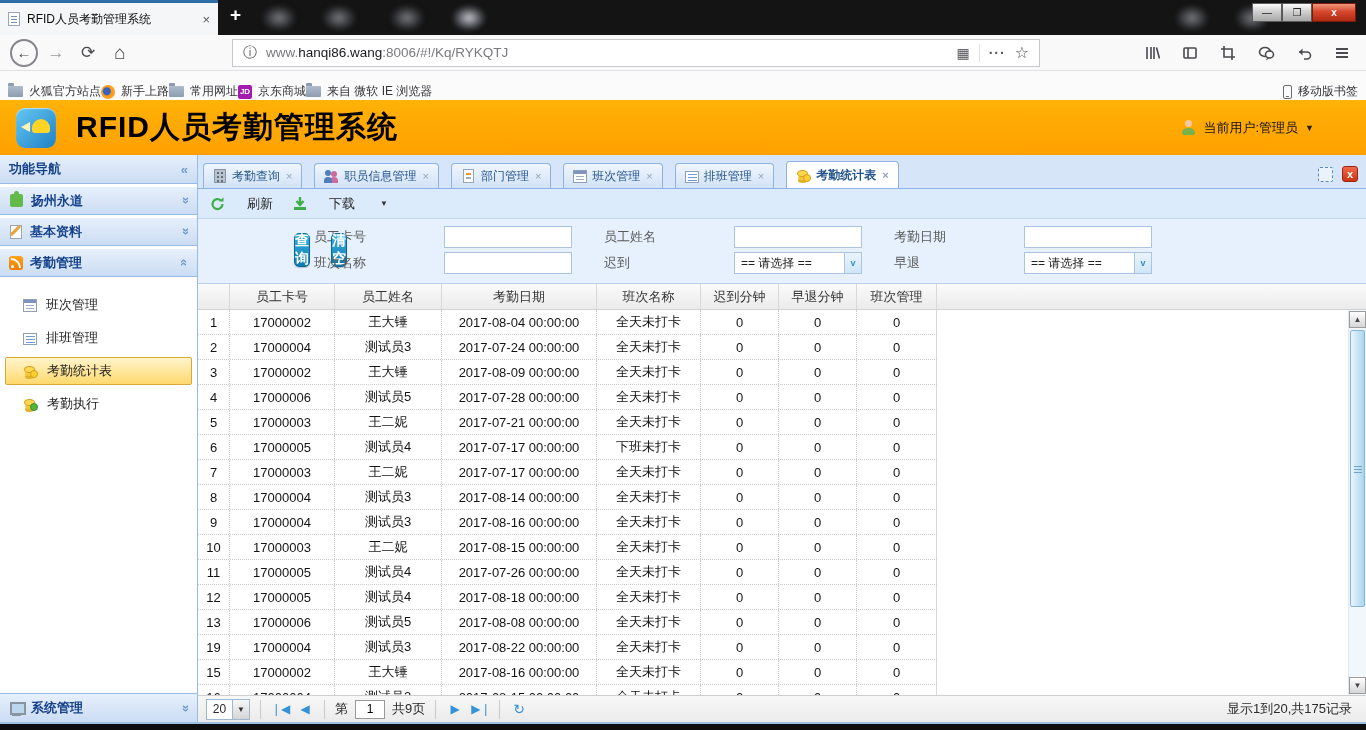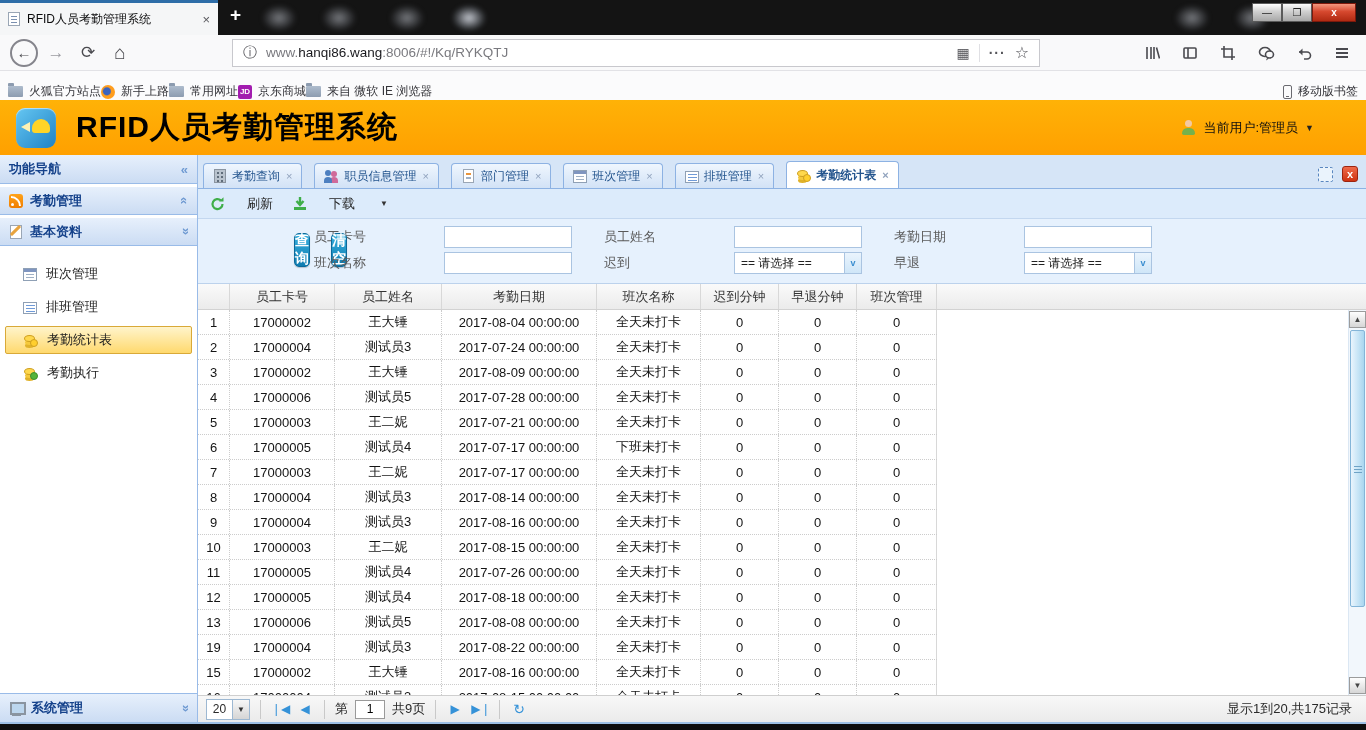--- a/index.html
+++ b/index.html
@@ -268,28 +268,33 @@
   </div>
 
   <div class="content">
 
     <div class="sidebar">
       <div class="sidehead">
         <span>功能导航</span>
         <span class="chev">«</span>
       </div>
       <div class="group">
-        <span class="ic ic-rss"></span>
-        <span>考勤管理</span>
-        <span class="chev"><span class="rot-u">«</span></span>
+        <span class="ic ic-puzzle"></span>
+        <span>扬州永道</span>
+        <span class="chev"><span class="rot-d">«</span></span>
       </div>
       <div class="group">
         <span class="ic ic-edit"></span>
         <span>基本资料</span>
         <span class="chev"><span class="rot-d">«</span></span>
+      </div>
+      <div class="group">
+        <span class="ic ic-rss"></span>
+        <span>考勤管理</span>
+        <span class="chev"><span class="rot-u">«</span></span>
       </div>
       <div class="submenu">
         <div class="subitem">
           <span class="ic ic-cal"></span>
           <span>班次管理</span>
         </div>
         <div class="subitem">
           <span class="ic ic-list"></span>
           <span>排班管理</span>
         </div>

